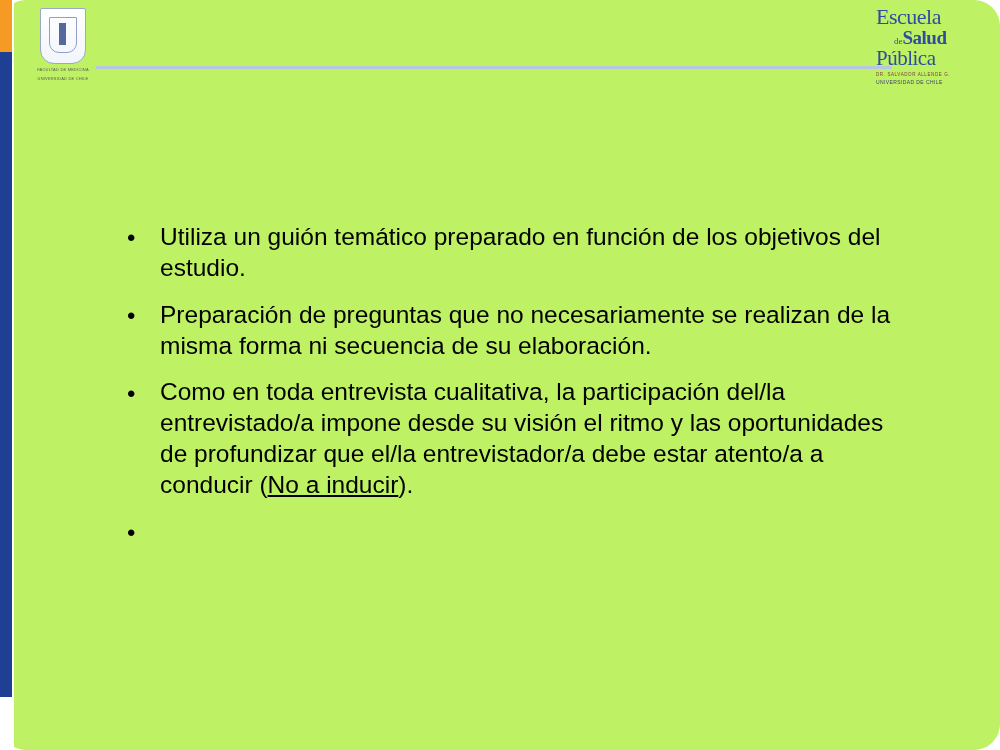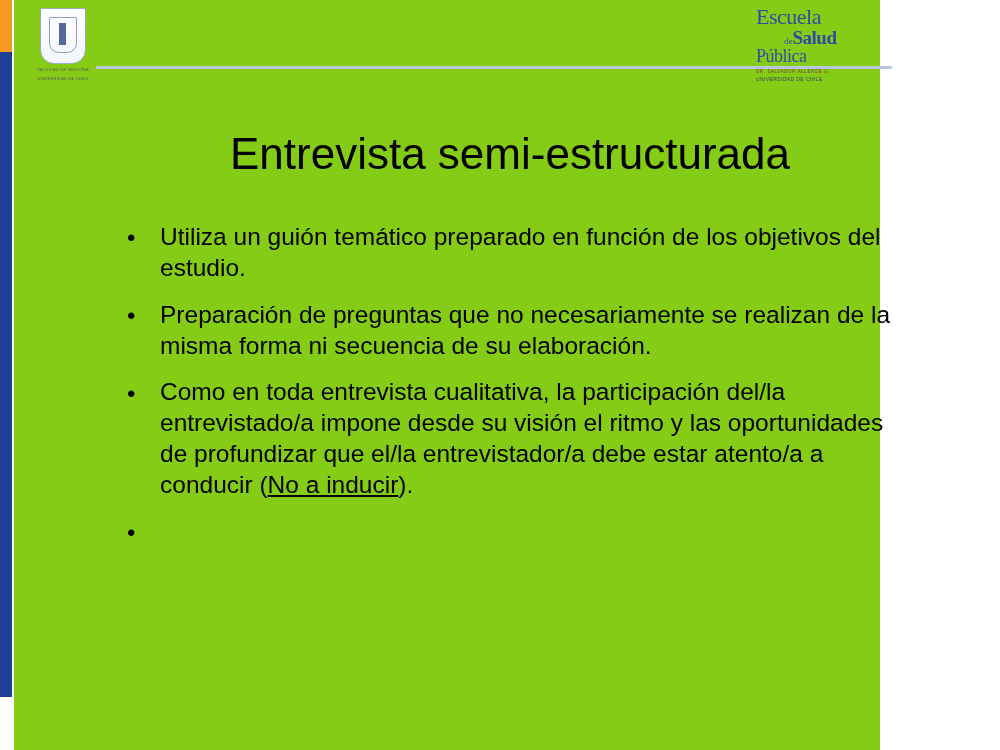--- a/index.html
+++ b/index.html
@@ -8,23 +8,24 @@
   }
   body {
     width: 1000px;
     height: 750px;
     background: #ffffff;
     font-family: "Liberation Sans", sans-serif;
     overflow: hidden;
   }
   .slide {
     position: relative;
-    width: 880px;
+    width: 1000px;
     height: 750px;
-    background: #84cc16;
+    background: #bef264;
+    border-radius: 26px;
   }
 
   
   .left-bar-orange {
     position: absolute;
     left: 0;
     top: 0;
     width: 12px;
     height: 52px;
     background: #f59a23;
@@ -135,29 +136,29 @@
     font-size: 22px;
     color: #2f4da0;
     line-height: 1;
     letter-spacing: -0.5px;
   }
   .logo-right .l2 {
     font-family: "Liberation Serif", serif;
     font-size: 9px;
     color: #2f4da0;
     line-height: 1;
-    margin-left: 28px;
+    margin-left: 18px;
   }
   .logo-right .l2 b {
     font-size: 19px;
     letter-spacing: -0.5px;
   }
   .logo-right .l3 {
     font-family: "Liberation Serif", serif;
-    font-size: 18px;
+    font-size: 21px;
     color: #2f4da0;
     line-height: 1.05;
     letter-spacing: -0.5px;
   }
   .logo-right .l4 {
     font-size: 4.5px;
     color: #7b3c3c;
     letter-spacing: 0.6px;
     margin-top: 3px;
   }
@@ -226,21 +227,20 @@
   <div class="logo-right">
     <div class="l1">Escuela</div>
     <div class="l2"><span>de</span><b>Salud</b></div>
     <div class="l3">Pública</div>
     <div class="l4">DR. SALVADOR ALLENDE G.</div>
     <div class="l5">UNIVERSIDAD DE CHILE</div>
   </div>
 
   <div class="header-rule"></div>
 
-  <div class="slide-title">Entrevista semi-estructurada</div>
 
   <div class="bullets">
     <div class="bullet">
       <span class="dot">•</span>
       <span>Utiliza un guión temático preparado en función de los objetivos del estudio.</span>
     </div>
 
     <div class="bullet">
       <span class="dot">•</span>
       <span>Preparación de preguntas que no necesariamente se realizan de la misma forma ni secuencia de su elaboración.</span>

